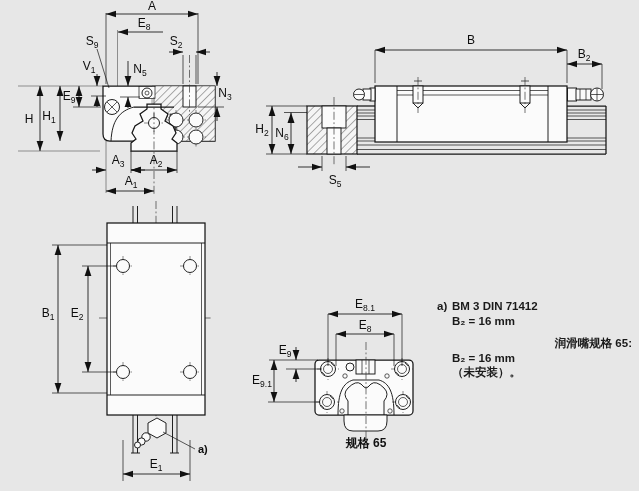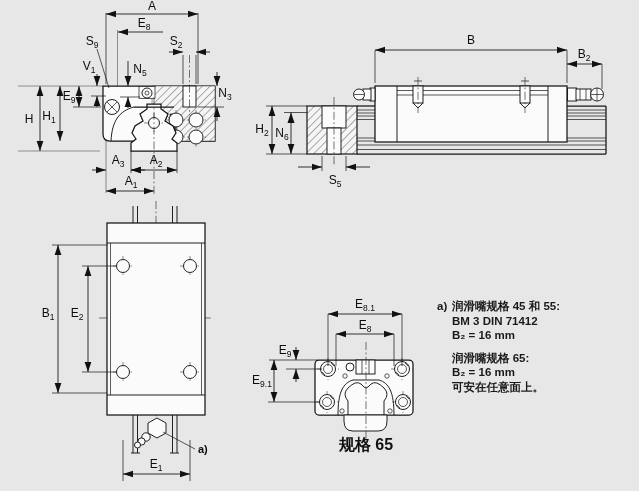--- a/index.html
+++ b/index.html
@@ -13,24 +13,24 @@
   .med{stroke:#161616;stroke-width:0.95;fill:none;}
   .thin{stroke:#161616;stroke-width:0.7;fill:none;}
   .aux{stroke:#8d8d8d;stroke-width:1.05;fill:none;}
   .dl{stroke:#111;stroke-width:0.85;fill:none;}
   .cl{stroke:#3a3a3a;stroke-width:0.7;fill:none;stroke-dasharray:8 2.5 1.8 2.5;}
   .cross{stroke:#3a3a3a;stroke-width:0.6;fill:none;stroke-dasharray:5 2 1.5 2;}
   .wfill{fill:#fbfbfb;}
   .note{position:absolute;left:437px;top:299px;width:195px;font-size:11.5px;line-height:14.5px;
         color:#1a1a1a;font-weight:600;}
   .note p{margin:0 0 0 15px;}
-  .note p.g{margin-top:8px;}
+  .note p.g{margin-top:8px;text-align:right;}
   .note .marker{position:absolute;left:0;top:0;font-weight:bold;}
   .caption{position:absolute;left:322px;top:435px;width:88px;text-align:center;
-           font-size:16px;font-weight:bold;color:#111;}
+           font-size:12px;font-weight:bold;color:#111;}
 </style>
 </head>
 <body>
 
 <div class="canvas">
 
 <svg width="639" height="491" viewBox="0 0 639 491">
   <defs>
     <marker id="arr" viewBox="0 0 10 8" refX="9.5" refY="4" markerWidth="11" markerHeight="8.8" orient="auto-start-reverse" markerUnits="userSpaceOnUse">
       <path d="M0,0.8 L9.5,4 L0,7.2 Z" fill="#111"></path>
@@ -401,21 +401,20 @@
       <line class="dl" x1="274" y1="360" x2="274" y2="402" marker-start="url(#arr)" marker-end="url(#arr)"></line>
       <text x="262" y="384" text-anchor="middle"><tspan>E</tspan><tspan class="sub" dy="3.2">9.1</tspan></text>
     </g>
   </g>
 </svg>
 
 <div class="caption">规格 65</div>
 
 <div class="note">
   <span class="marker">a)</span>
-  <p>润滑嘴规格 45 和 55:</p>
   <p>BM 3 DIN 71412</p>
   <p>B₂ = 16 mm</p>
   <p class="g">润滑嘴规格 65:</p>
   <p>B₂ = 16 mm</p>
-  <p>可安在任意面上。</p>
+  <p>（未安装）。</p>
 </div>
 
 </div>
 
 </body></html>

